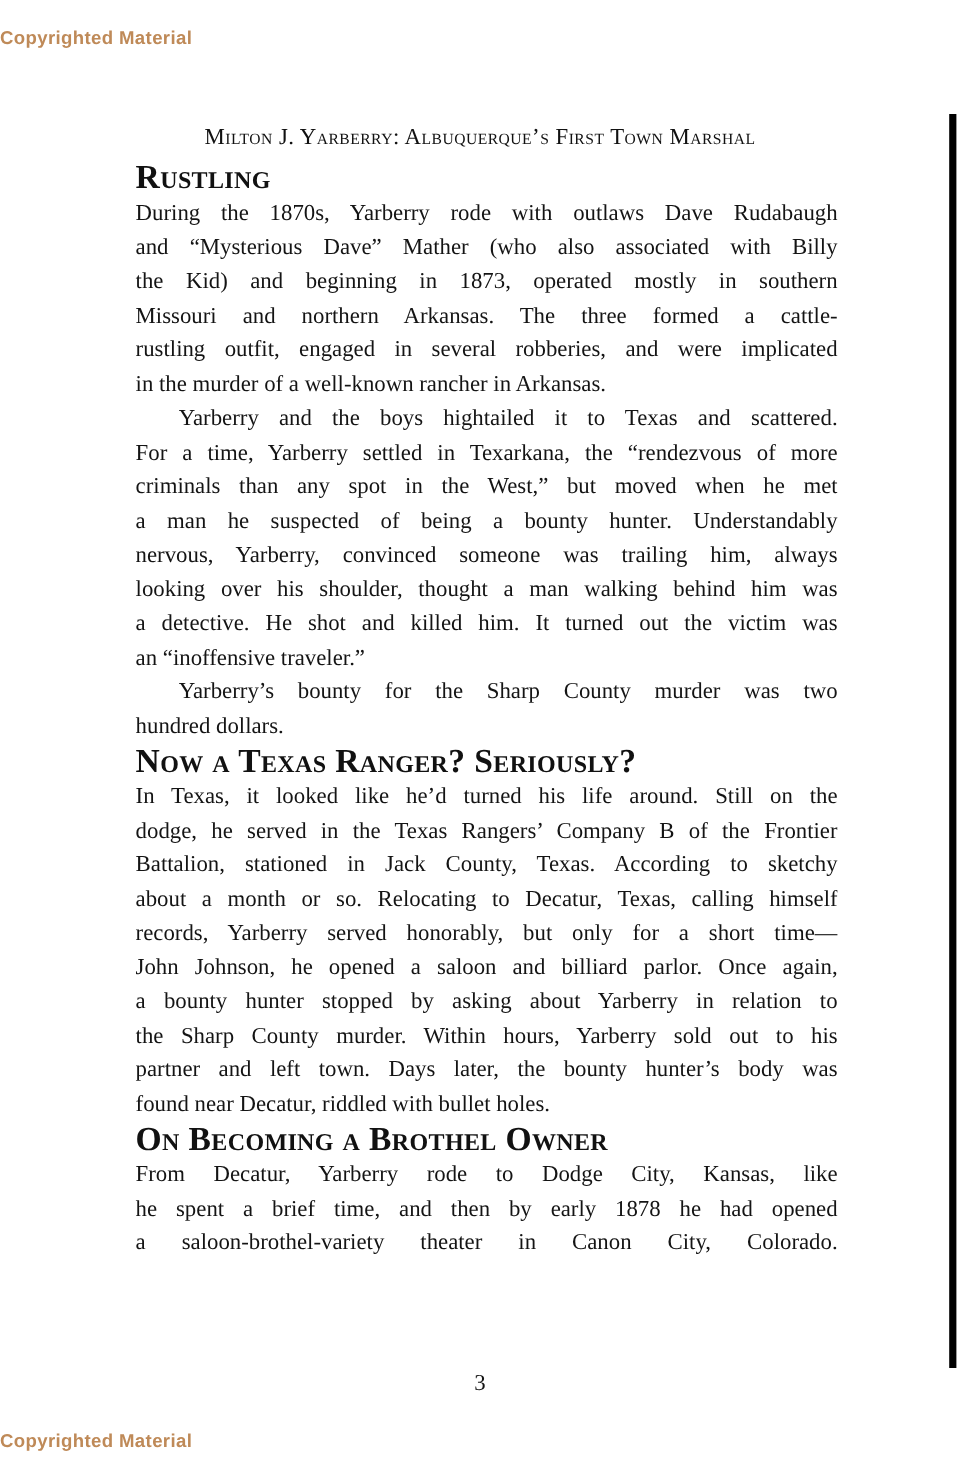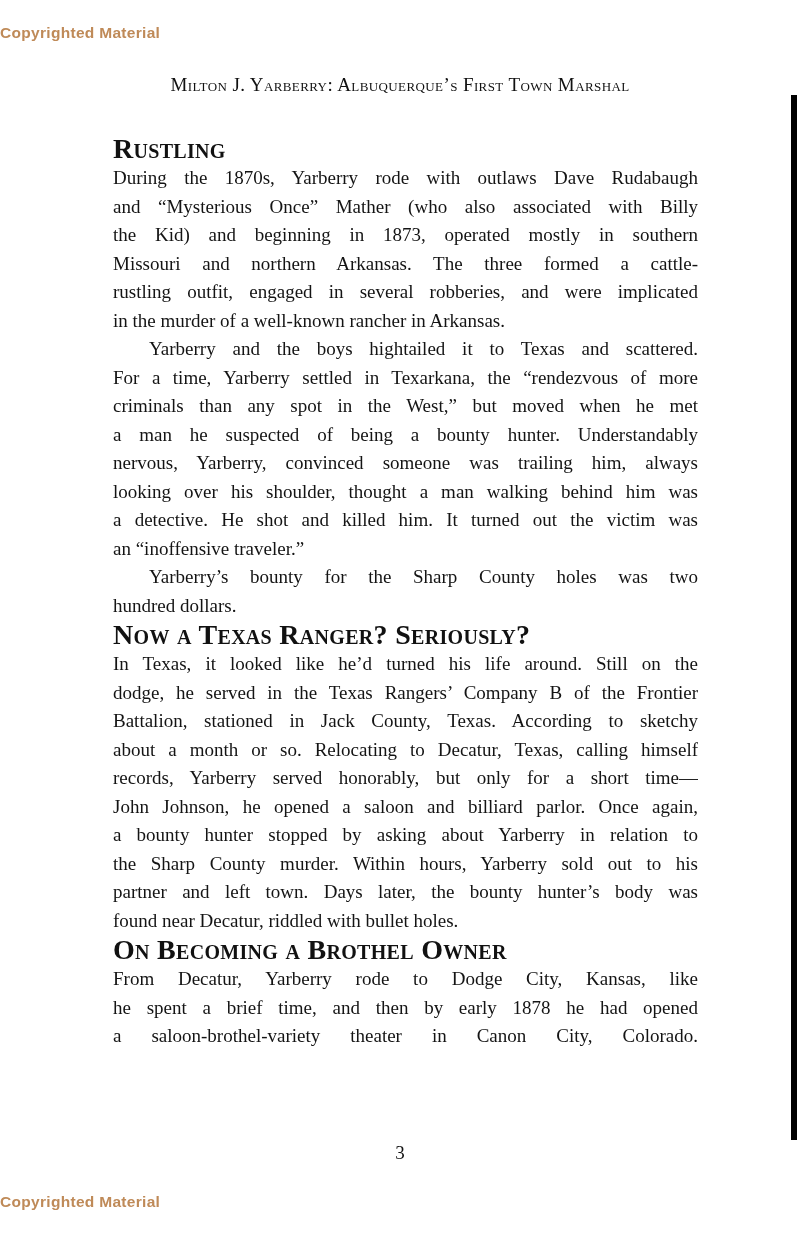--- a/index.html
+++ b/index.html
@@ -12,21 +12,21 @@
   }
   .copyright{
     position:absolute;left:0;width:800px;text-align:left;
     font-family:"Liberation Sans","DejaVu Sans",sans-serif;
     font-size:15.5px;font-weight:bold;letter-spacing:.3px;
     color:#bf8a58;
   }
   .copyright.top{top:24px;}
   .copyright.bottom{top:1193px;}
   .running-head{
-    position:absolute;top:74px;left:0;width:800px;text-align:center;
+    position:absolute;top:104px;left:0;width:800px;text-align:center;
     font-variant:small-caps;font-size:19px;letter-spacing:.4px;
     color:#111;
   }
   .content{
     position:absolute;top:134px;left:113px;width:585px;
   }
   .sec-heading{
     font-variant:small-caps;font-weight:bold;
     font-size:28px;line-height:30px;letter-spacing:.3px;
     margin:0;color:#111;
@@ -55,38 +55,38 @@
 
   <div class="copyright top">Copyrighted Material</div>
 
   <div class="running-head">Milton J. Yarberry: Albuquerque’s First Town Marshal</div>
 
   <div class="content">
 
     <div class="sec-heading">Rustling</div>
     <div class="para">
       <div class="ln j">During the 1870s, Yarberry rode with outlaws Dave Rudabaugh</div>
-      <div class="ln j">and “Mysterious Once” Mather (who also associated with Billy</div>
+      <div class="ln j">and “Mysterious Dave” Mather (who also associated with Billy</div>
       <div class="ln j">the Kid) and beginning in 1873, operated mostly in southern</div>
       <div class="ln j">Missouri and northern Arkansas. The three formed a cattle-</div>
       <div class="ln j">rustling outfit, engaged in several robberies, and were implicated</div>
       <div class="ln l">in the murder of a well-known rancher in Arkansas.</div>
     </div>
     <div class="para">
       <div class="ln j ind">Yarberry and the boys hightailed it to Texas and scattered.</div>
       <div class="ln j">For a time, Yarberry settled in Texarkana, the “rendezvous of more</div>
       <div class="ln j">criminals than any spot in the West,” but moved when he met</div>
       <div class="ln j">a man he suspected of being a bounty hunter. Understandably</div>
       <div class="ln j">nervous, Yarberry, convinced someone was trailing him, always</div>
       <div class="ln j">looking over his shoulder, thought a man walking behind him was</div>
       <div class="ln j">a detective. He shot and killed him. It turned out the victim was</div>
       <div class="ln l">an “inoffensive traveler.”</div>
     </div>
     <div class="para">
-      <div class="ln j ind">Yarberry’s bounty for the Sharp County holes was two</div>
+      <div class="ln j ind">Yarberry’s bounty for the Sharp County murder was two</div>
       <div class="ln l">hundred dollars.</div>
     </div>
 
     <div class="sec-heading later">Now a Texas Ranger? Seriously?</div>
     <div class="para">
       <div class="ln j">In Texas, it looked like he’d turned his life around. Still on the</div>
       <div class="ln j">dodge, he served in the Texas Rangers’ Company B of the Frontier</div>
       <div class="ln j">Battalion, stationed in Jack County, Texas. According to sketchy</div>
       <div class="ln j">about a month or so. Relocating to Decatur, Texas, calling himself</div>
       <div class="ln j">records, Yarberry served honorably, but only for a short time—</div>

